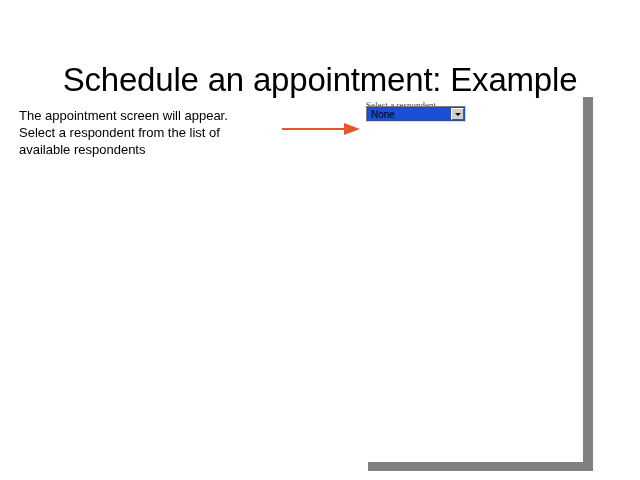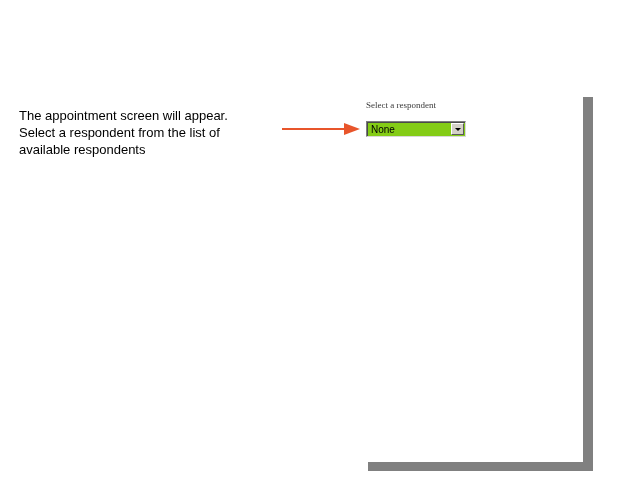--- a/index.html
+++ b/index.html
@@ -69,25 +69,25 @@
     font-size: 9px;
     line-height: 11px;
     color: #3b3b3b;
     white-space: nowrap;
   }
 
   
   #respondent-select {
     position: absolute;
     left: 4px;
-    top: 25px;
+    top: 10px;
     width: 100px;
     height: 16px;
     box-sizing: border-box;
-    background: #84cc16;
+    background: #1d4ed8;
     border: 1px solid #000000;
     border-top-color: #7e7e7e;
     border-left-color: #7e7e7e;
     border-right-color: #d8d8d8;
     border-bottom-color: #d8d8d8;
     box-shadow: inset 1px 1px 0 #4a4a4a;
   }
   #respondent-select-value {
     position: absolute;
     left: 4px;
@@ -148,20 +148,21 @@
     width: 225px;
     height: 9px;
     background: #808080;
   }
 </style>
 </head>
 <body>
 
 <div id="slide">
 
+  <h1 id="slide-title">Schedule an appointment: Example</h1>
 
   <p id="body-text">The appointment screen will appear. Select a respondent from the list of available respondents</p>
 
   <div id="screenshot-region">
 
     <div id="field-label">Select a respondent</div>
 
     <div id="respondent-select">
       <span id="respondent-select-value">None</span>
       <span id="respondent-select-button">

